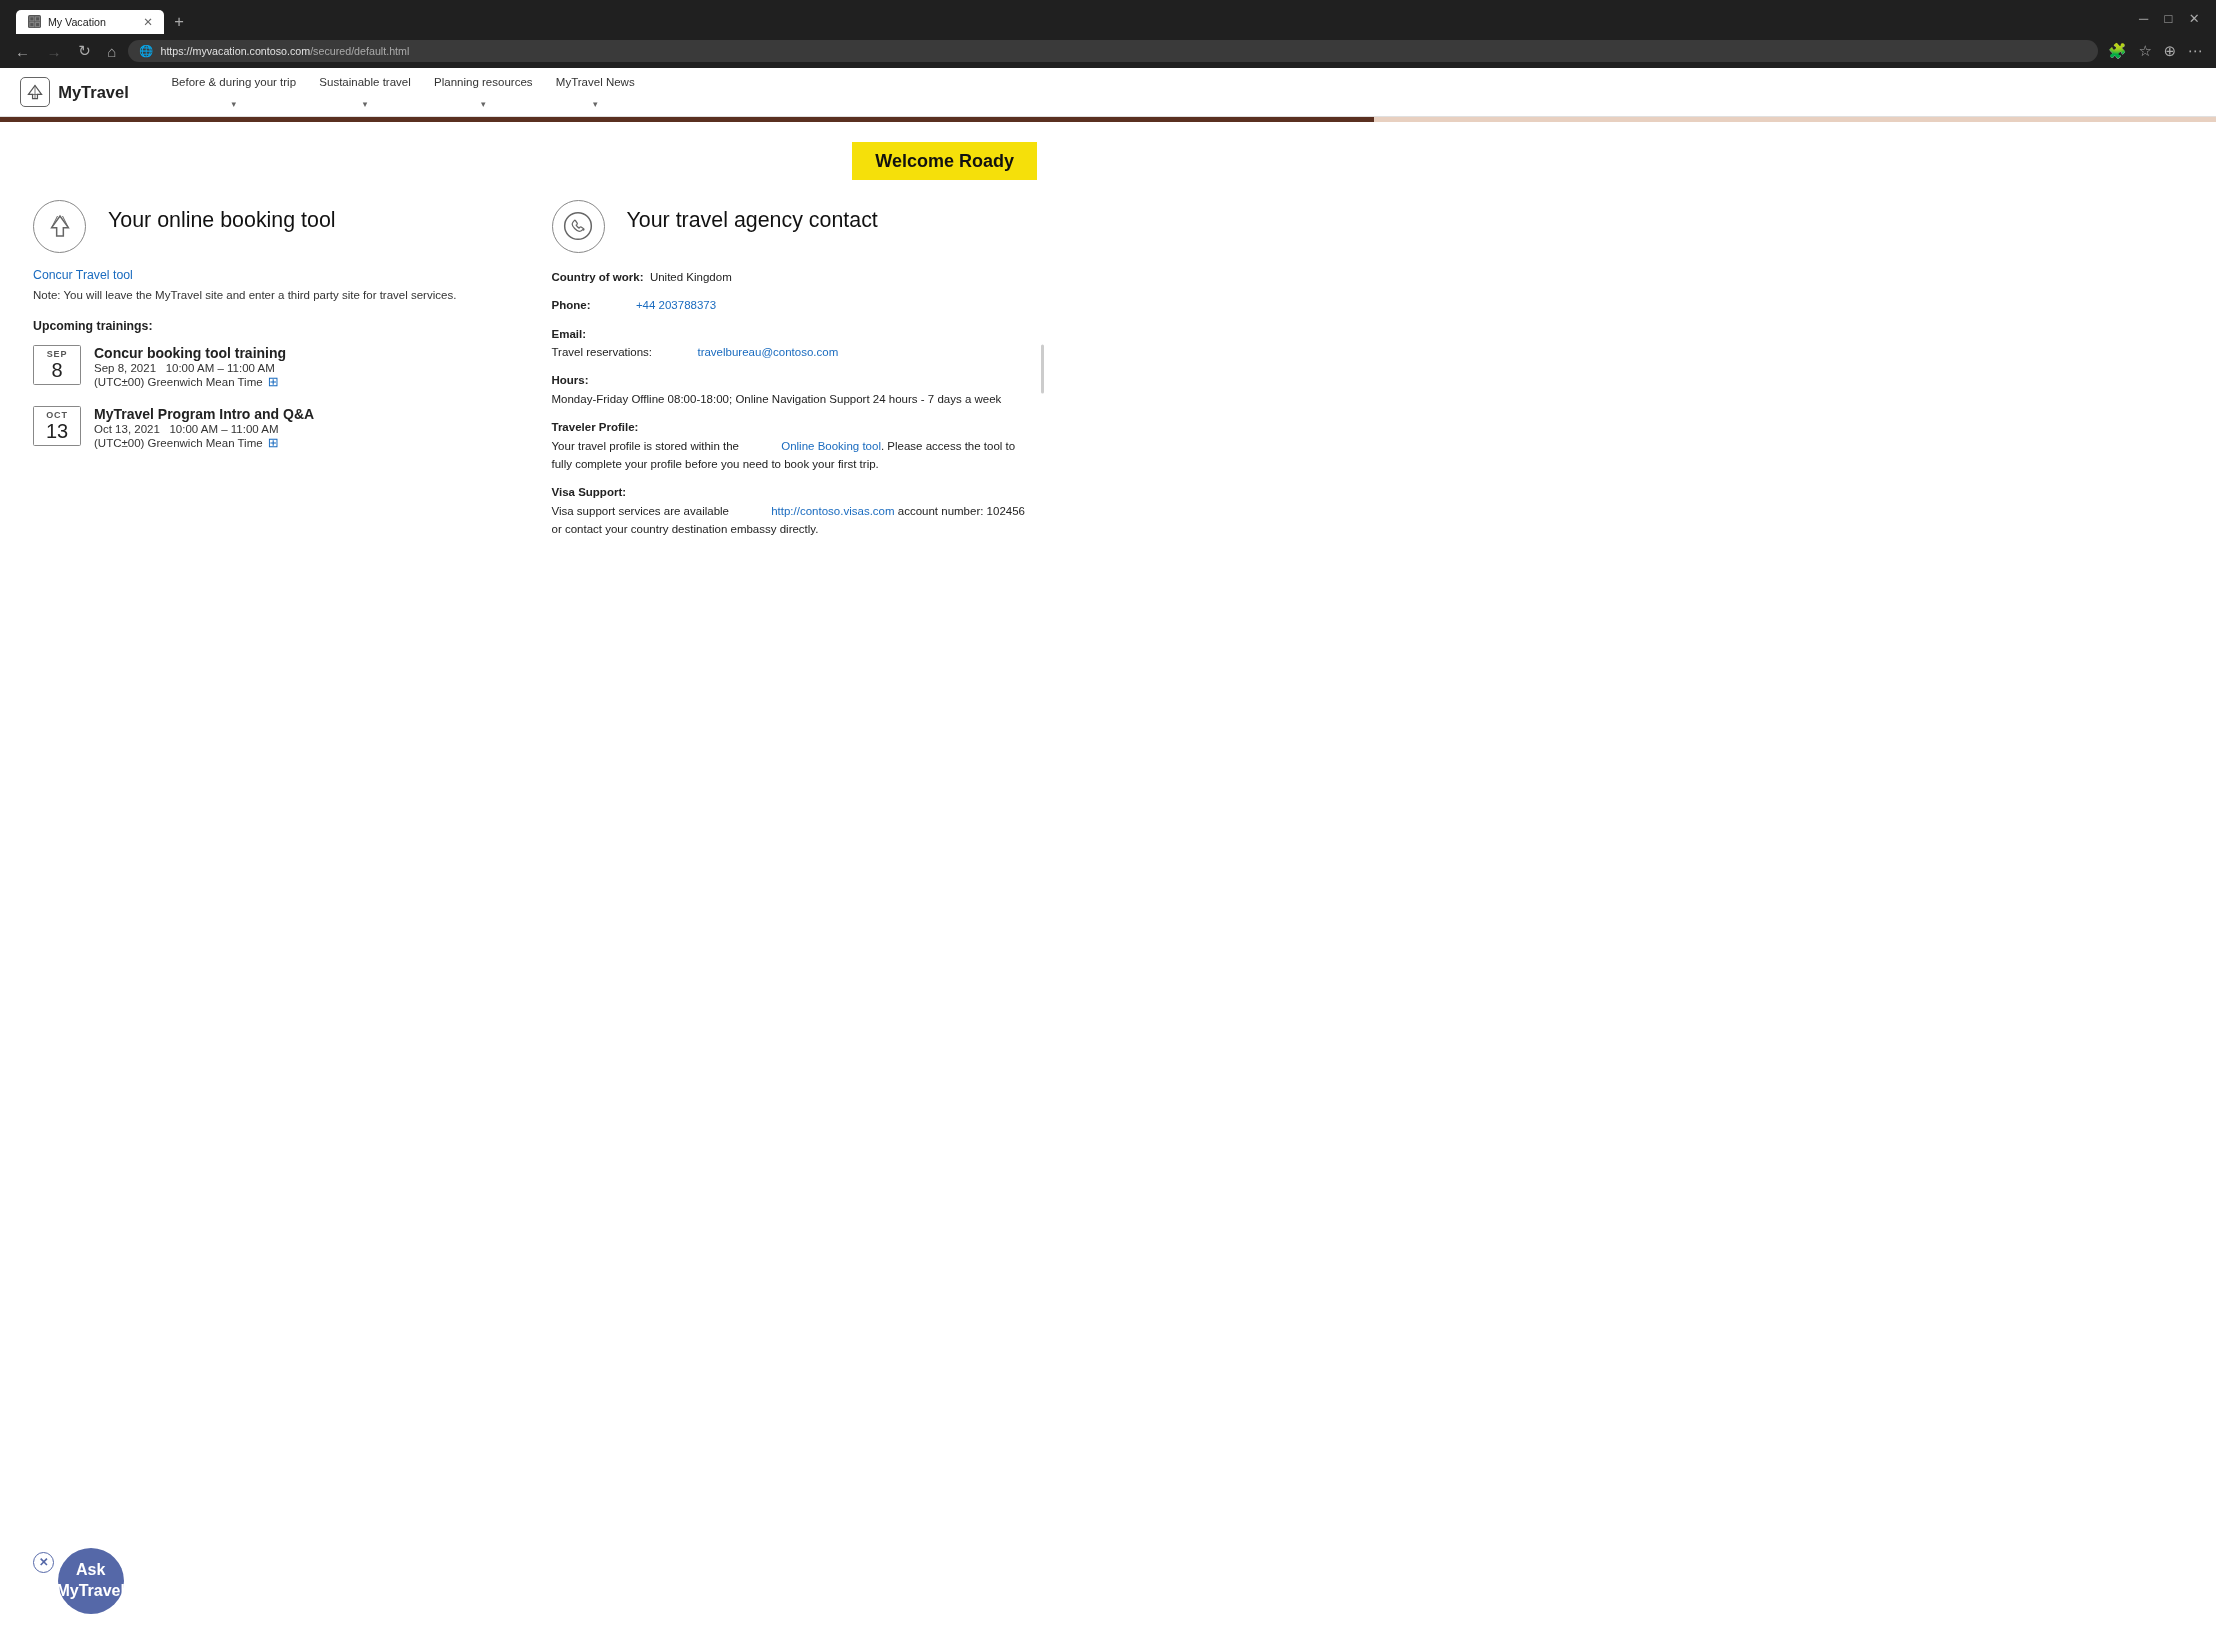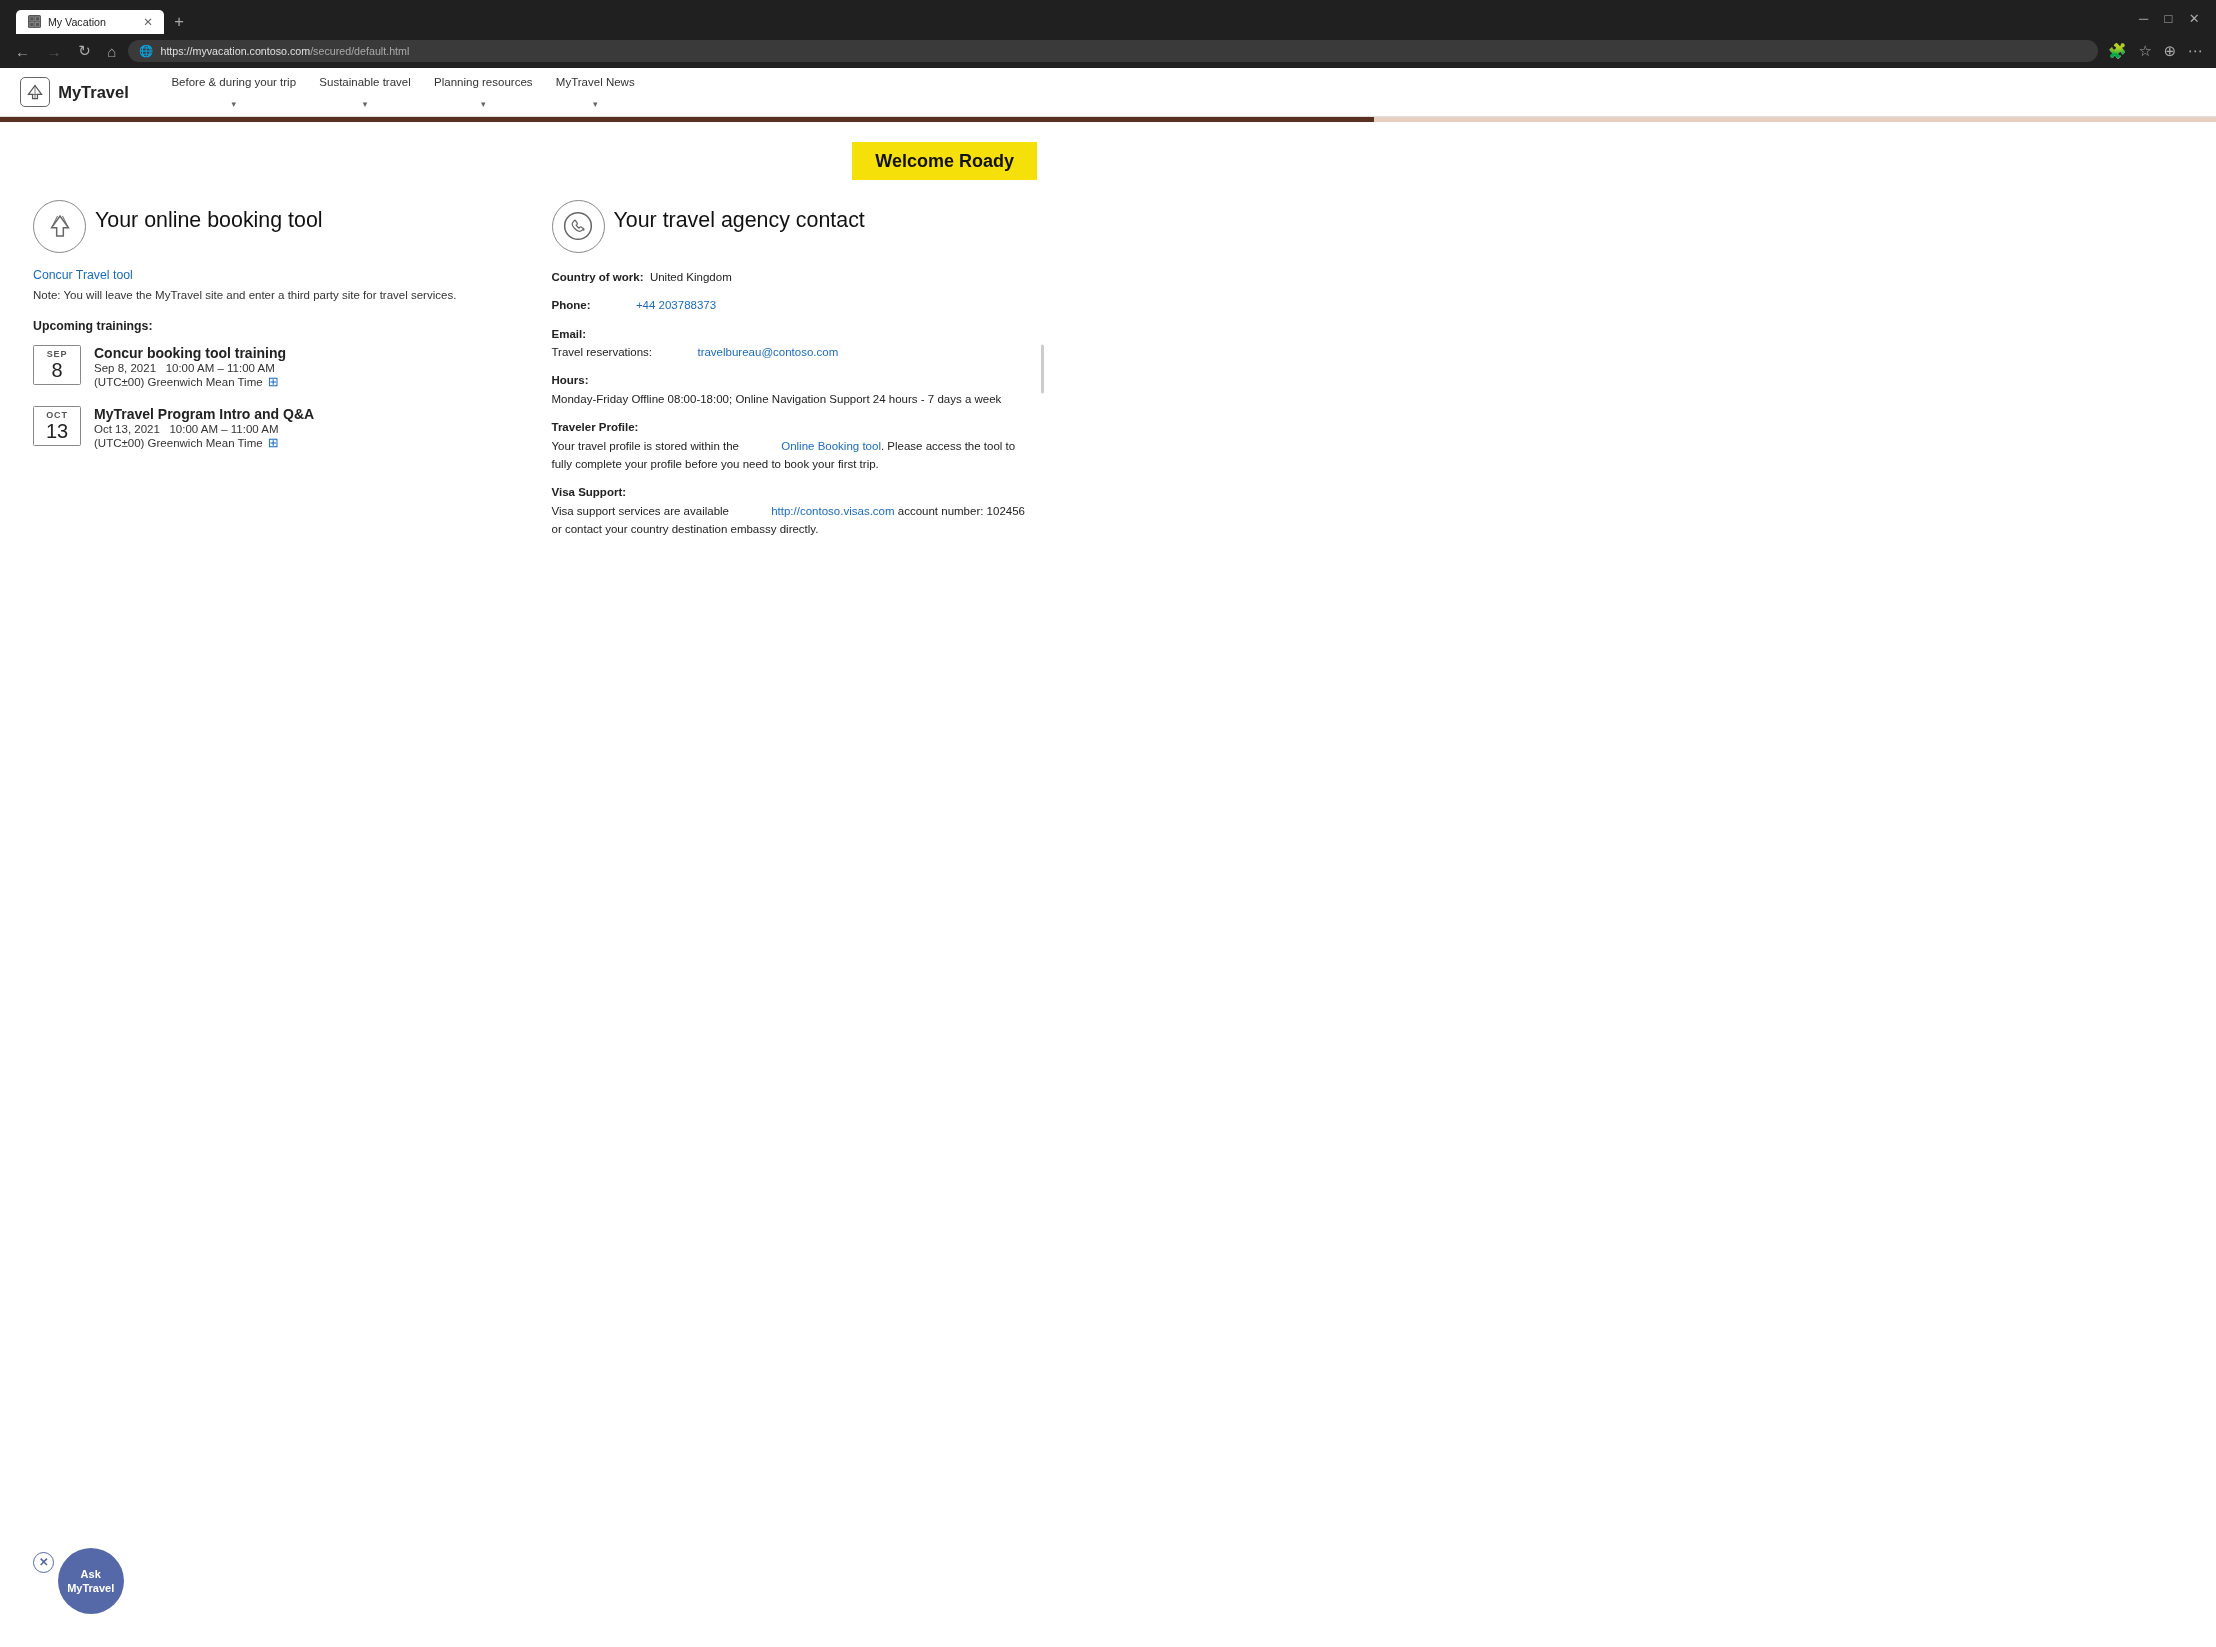--- a/index.html
+++ b/index.html
@@ -178,21 +178,21 @@
     .content-grid {
       display: grid;
       grid-template-columns: 1fr 1fr;
       gap: 33px;
     }
 
     
     .section-header {
       display: flex;
       align-items: flex-start;
-      gap: 9px;
+      gap: 22px;
       margin-bottom: 15px;
     }
     .section-icon {
       width: 53px; height: 53px;
       border: 1.6px solid #888;
       border-radius: 50%;
       display: flex; align-items: center; justify-content: center;
       flex-shrink: 0;
       font-size: 23px;
       color: #666;
@@ -308,21 +308,21 @@
     }
     .chat-btn {
       width: 66px; height: 66px;
       border-radius: 50%;
       background: #5568a8;
       color: #fff;
       display: flex;
       flex-direction: column;
       align-items: center;
       justify-content: center;
-      font-size: 11px;
+      font-size: 16px;
       font-weight: 600;
       cursor: pointer;
       text-align: center;
       line-height: 1.3;
     }
 
     
     .right-col-inner {
       position: relative;
     }

